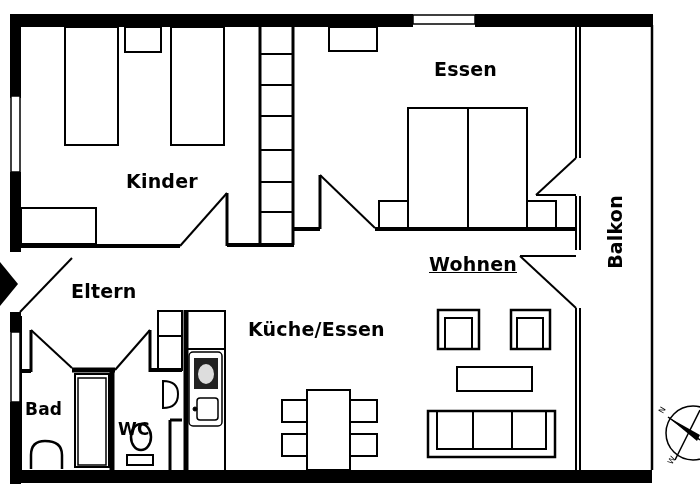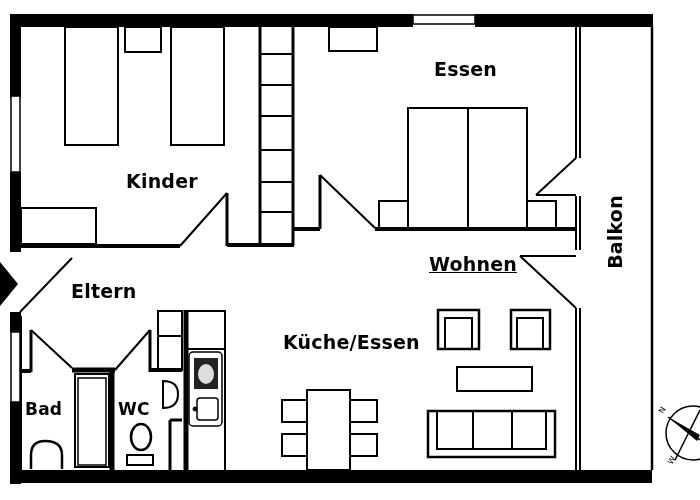--- a/index.html
+++ b/index.html
@@ -127,17 +127,17 @@
       <line x1="700" y1="410" x2="675" y2="460" stroke-width="1.5"></line>
       <text x="663" y="414" font-size="8" fill="#000" stroke="none" transform="rotate(-60 663 414)">N</text>
       <text x="672" y="465" font-size="8" fill="#000" stroke="none" transform="rotate(-60 672 465)">W</text>
     </g>
   </g>
 </svg>
 
 <div class="lbl" style="left:103px;top:170px;margin-left:23px;">Kinder</div>
 <div class="lbl" style="left:434px;top:58px;">Essen</div>
 <div class="lbl" style="left:71px;top:280px;">Eltern</div>
-<div class="lbl" style="left:248px;top:331px;margin-left:35px;">Küche/Essen</div>
+<div class="lbl" style="left:248px;top:318px;">Küche/Essen</div>
 <div class="lbl" style="left:429px;top:253px;text-decoration:underline;">Wohnen</div>
 <div class="lbl sm" style="left:25px;top:399px;">Bad</div>
-<div class="lbl sm" style="left:118px;top:399px;text-align:center;">WC</div>
+<div class="lbl sm" style="left:118px;top:419px;text-align:center;">WC</div>
 <div class="lbl" style="left:578px;top:221px;transform:rotate(-90deg);transform-origin:center;">Balkon</div>
 
 </body></html>

